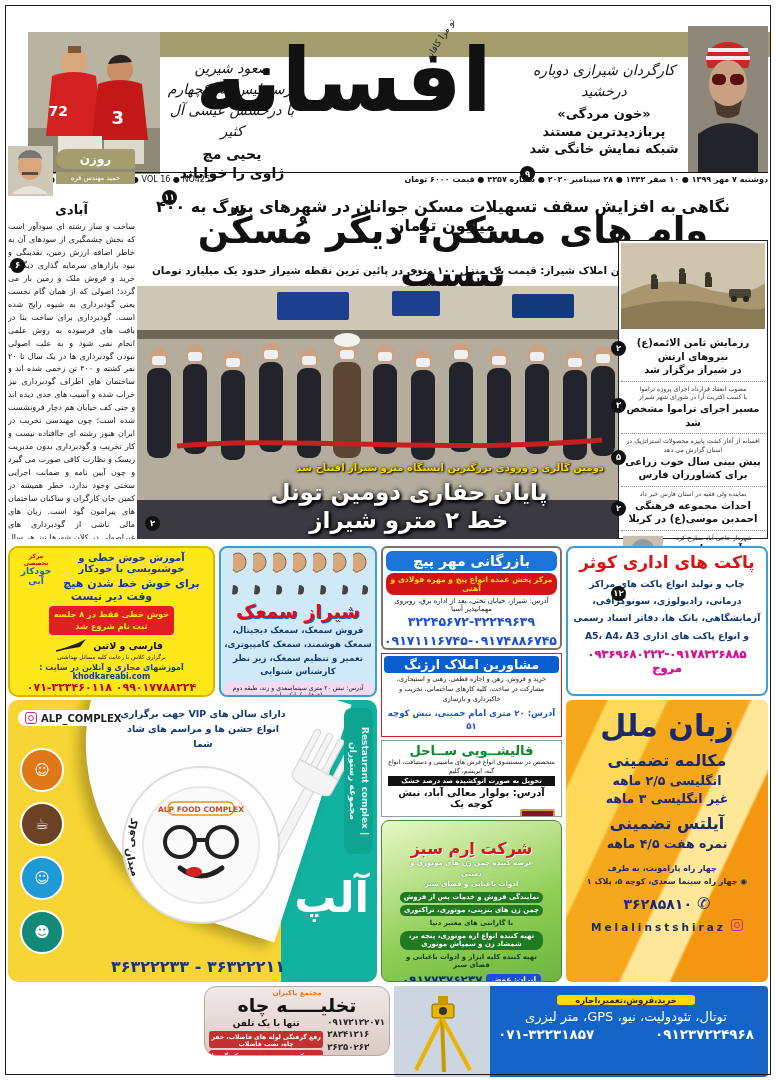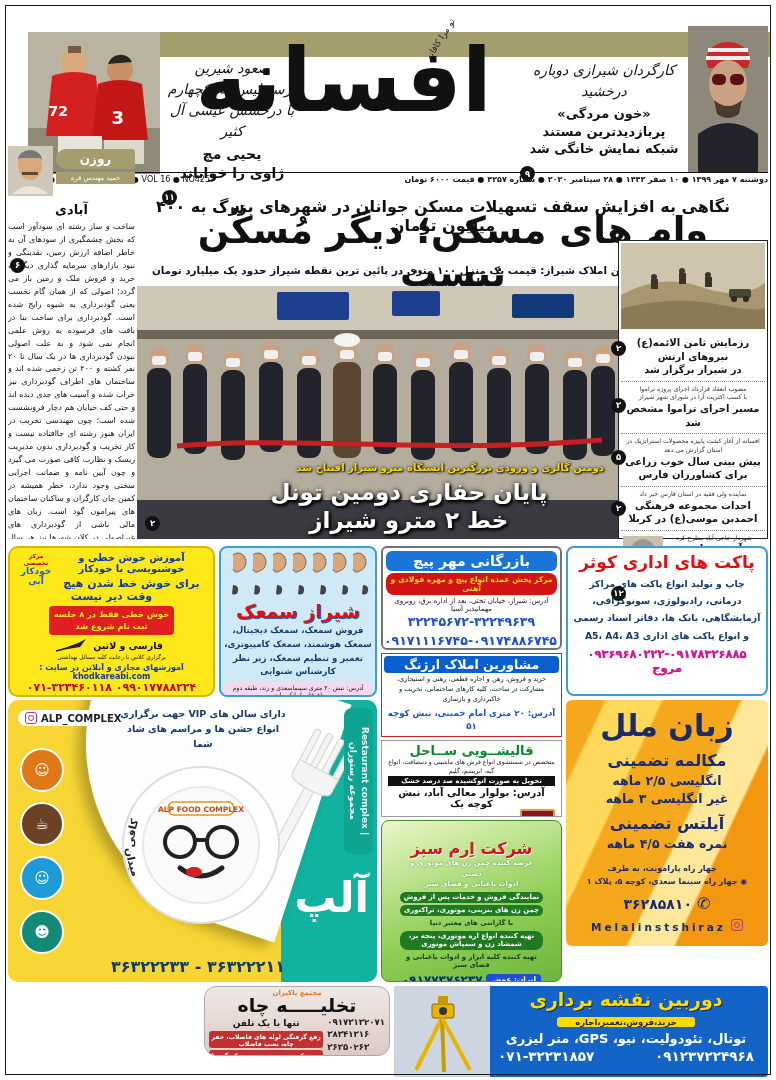--- a/index.html
+++ b/index.html
@@ -105,21 +105,21 @@
   .er-row{display:flex;justify-content:space-between;align-items:center;margin-top:2px;padding:0 2px;}
   .er-chip{background:#1b4fd8;color:#fff;font-size:7.5px;font-weight:bold;border-radius:4px;padding:1px 5px;}
   .er-tel{color:#0a2a7a;font-weight:bold;font-size:12px;}
   .er-web{background:#2e7d32;color:#fff;font-size:8.5px;font-weight:bold;border-radius:0;padding:1px 5px;direction:ltr;}
   .er-adr{color:#d01818;font-size:7.2px;font-weight:bold;margin-top:3px;}
   .kosar{right:8px;top:546px;width:202px;height:150px;background:#fff;border:2px solid #3f9ed0;
          border-radius:8px;text-align:center;padding:4px;}
   .ko-title{color:#e01010;font-weight:bold;font-size:17px;}
   .ko-body{color:#123a6e;font-size:9.3px;font-weight:bold;line-height:1.85;margin-top:3px;}
   .ko-tel{color:#d01890;font-weight:bold;font-size:11.5px;margin-top:3px;text-shadow:0 0 1px #d01890;}
-  .melal{right:8px;top:700px;width:202px;height:246px;border-radius:6px;text-align:center;padding:8px 4px;
+  .melal{right:8px;top:700px;width:202px;height:282px;border-radius:6px;text-align:center;padding:8px 4px;
          background:linear-gradient(115deg,#f6a81c 0 12%,#fdd85a 13% 30%,#f6a81c 31% 55%,#ffe79a 56% 70%,#f2970f 71% 100%);
          color:#1a2a6b;}
   .ml-title{font-size:30px;font-weight:bold;}
   .ml-h{font-size:16px;font-weight:bold;margin-top:8px;}
   .ml-l{font-size:12.5px;font-weight:bold;margin-top:3px;}
   .ml-adr{font-size:8px;font-weight:bold;margin-top:12px;line-height:1.6;}
   .ml-tel{font-size:14px;font-weight:bold;letter-spacing:7px;direction:ltr;}
   .ml-ig{font-size:10.5px;font-weight:bold;direction:ltr;letter-spacing:3px;}
   .alp{left:8px;top:700px;width:369px;height:282px;background:#f7d534;border-radius:10px;overflow:hidden;}
   .alp-teal{position:absolute;right:0;top:0;width:96px;height:100%;background:#12b2a0;}
@@ -157,21 +157,21 @@
   .ch-main{flex:1;text-align:center;}
   .ch-one{font-size:9px;font-weight:bold;margin:2px 0 3px;}
   .ch-strip{background:#c23030;color:#fff;font-size:6.2px;font-weight:bold;border-radius:3px;
             padding:1.5px 2px;margin-top:2px;}
   .survey{left:394px;top:986px;width:374px;height:91px;background:#1464c8;border-radius:4px;overflow:hidden;}
   .sv-img{position:absolute;left:0;top:0;width:96px;height:100%;background:#cfd8e2;}
   .sv-box{position:absolute;left:96px;right:6px;top:2px;bottom:2px;text-align:center;}
   .sv-title{color:#ffd900;font-size:19px;font-weight:bold;text-shadow:1px 1px 0 #0a2a6e;}
   .sv-strip{background:#ffd900;color:#222;display:inline-block;font-size:8.5px;font-weight:bold;
             border-radius:3px;padding:0 18px;}
-  .sv-line{color:#fff;font-size:13px;font-weight:bold;margin-top:2px;}
+  .sv-line{color:#fff;font-size:13px;font-weight:normal;margin-top:2px;}
   .sv-tels{display:flex;justify-content:space-between;color:#fff;font-weight:bold;font-size:13.5px;
            padding:0 8px;margin-top:2px;direction:ltr;}
 </style>
 </head>
 <body>
 
 <div id="page">
   <div class="frame"></div>
 
   <div class="abs olive-band"></div>
@@ -551,21 +551,20 @@
           <rect width="96" height="91" fill="#cdd6e0"></rect>
         <rect x="38" y="18" width="22" height="14" rx="2" fill="#e8b400" stroke="#8a6a00"></rect>
         <rect x="44" y="10" width="10" height="8" fill="#c89a00"></rect>
           <circle cx="49" cy="25" r="4" fill="#333"></circle>
         <line x1="48" y1="32" x2="22" y2="84" stroke="#e8b400" stroke-width="4"></line>
         <line x1="48" y1="32" x2="50" y2="86" stroke="#c89a00" stroke-width="4"></line>
         <line x1="48" y1="32" x2="76" y2="84" stroke="#e8b400" stroke-width="4"></line>
         </svg>
     </div>
     <div class="sv-box">
-      <div class="sv-title">دوربین نقشه برداری</div>
       <div><span class="sv-strip">خرید،فروش،تعمیر،اجاره</span></div>
       <div class="sv-line">توتال، تئودولیت، نیو، GPS، متر لیزری</div>
       <div class="sv-tels">
         <span>۰۷۱-۳۲۲۳۱۸۵۷</span>
         <span>۰۹۱۲۳۷۲۲۴۹۶۸</span>
       </div>
     </div>
   </div>
 </div>
 

